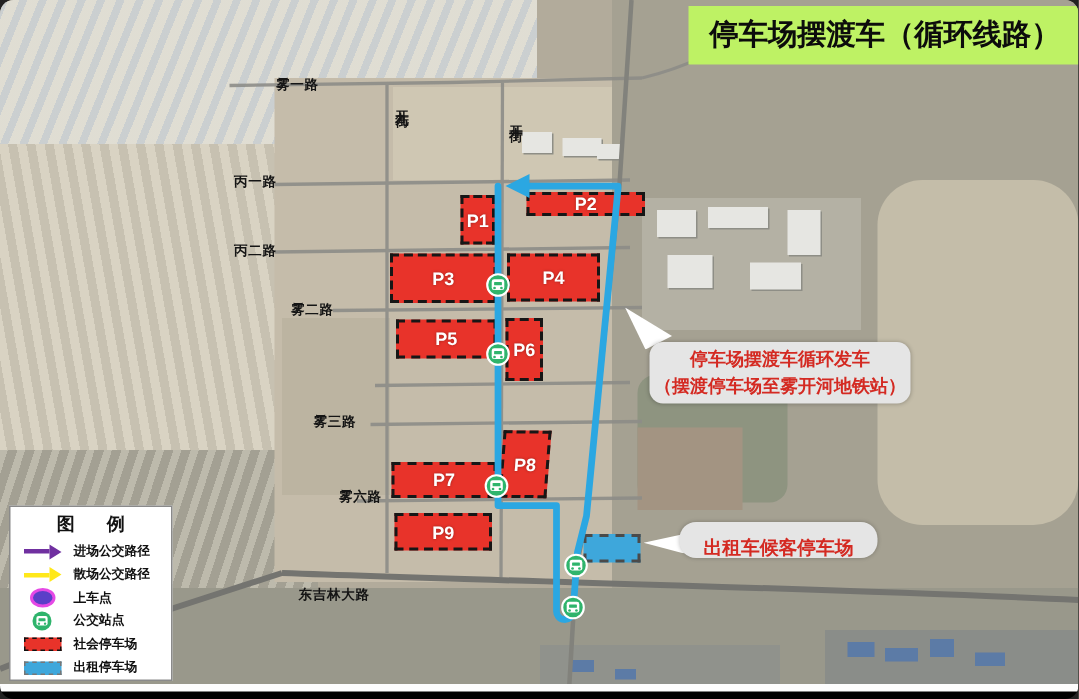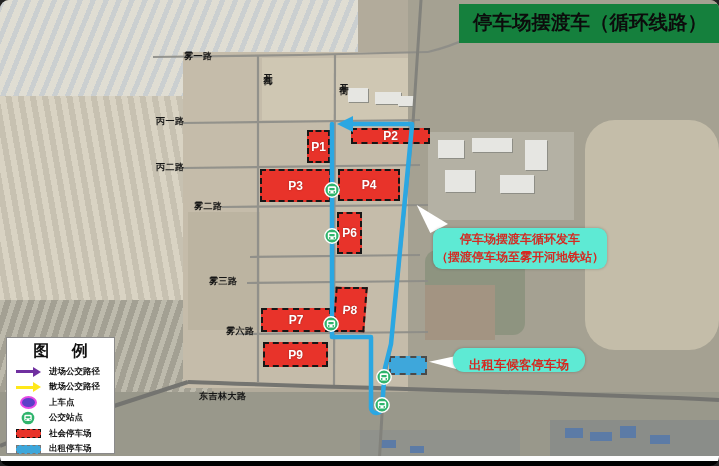--- a/index.html
+++ b/index.html
@@ -27,34 +27,34 @@
   .bld-blue{position:absolute;background:#5c7ba6;}
   svg.layer{position:absolute;left:0;top:0;pointer-events:none;}
   
   .lot{position:absolute;background:#E8332A;border:2px dashed #161616;display:flex;align-items:center;justify-content:center;box-sizing:border-box;}
   .lot span{color:#fff;font-weight:bold;font-size:12px;line-height:1;text-shadow:0 0 2px rgba(0,0,0,.35);}
   .lot-taxi{position:absolute;background:#3EA7DB;border:2px dashed #4a4a4a;box-sizing:border-box;}
   
   .rlabel{position:absolute;font-size:9px;font-weight:bold;color:#151515;white-space:nowrap;letter-spacing:.5px;}
   .rlabel.vert{writing-mode:vertical-rl;letter-spacing:1.5px;}
   
-  .title-box{position:absolute;right:0;top:4px;background:#15803d;padding:5px 12px 7px 14px;
+  .title-box{position:absolute;right:0;top:4px;background:#bef264;padding:5px 12px 7px 14px;
              font-size:19.5px;font-weight:bold;color:#0c0c0c;white-space:nowrap;}
   
-  .callout{position:absolute;background:#5eead4;border-radius:9px;display:flex;flex-direction:column;
+  .callout{position:absolute;background:#e5e5e5;border-radius:9px;display:flex;flex-direction:column;
            align-items:center;justify-content:center;text-align:center;box-shadow:0 0 3px rgba(0,0,0,.25);}
   .callout .red{color:#D42A22;font-weight:bold;font-size:12px;line-height:1.45;white-space:nowrap;}
   .tail1{position:absolute;left:414px;top:205px;width:34px;height:28px;background:#fff;
          clip-path:polygon(8% 0,100% 68%,48% 100%);}
   .tail2{position:absolute;left:429px;top:356px;width:27px;height:13px;background:#fff;
          clip-path:polygon(0 45%,100% 0,100% 100%);}
   
   .legend{position:absolute;left:6px;top:337px;width:109px;height:117px;background:#fff;
           border:1px solid #8a8a8a;box-sizing:border-box;padding:3px 0 0 0;}
-  .legend-title{text-align:center;font-size:16px;font-weight:bold;color:#111;letter-spacing:9px;padding-left:9px;margin-bottom:2px;}
+  .legend-title{text-align:center;font-size:12px;font-weight:bold;color:#111;letter-spacing:9px;padding-left:9px;margin-bottom:2px;}
   .lrow{display:flex;align-items:center;height:15.5px;}
   .lsym{width:42px;display:flex;align-items:center;justify-content:center;flex:0 0 42px;}
   .llab{font-size:8.5px;font-weight:bold;color:#111;white-space:nowrap;}
   .arr{display:flex;align-items:center;}
   .arr .shaft{width:17px;height:3px;}
   .arr .head{width:0;height:0;border-top:5px solid transparent;border-bottom:5px solid transparent;border-left:8px solid;}
   .sym-ellipse{width:13px;height:9px;border-radius:50%;background:#5B3FC8;border:2px solid #E549E5;}
   .sym-rect{width:25px;height:9px;box-sizing:border-box;}
   .sym-red{background:#E8332A;border:1.5px dashed #111;}
   .sym-blue{background:#3EA7DB;border:1.5px dashed #777;}
@@ -120,20 +120,23 @@
       </div>
     <div class="lot" style="left:351px;top:128px;width:79px;height:16px;">
         <span>P2</span>
       </div>
     <div class="lot" style="left:260px;top:169px;width:71px;height:33px;">
         <span>P3</span>
       </div>
     <div class="lot" style="left:338px;top:169px;width:62px;height:32px;">
         <span>P4</span>
       </div>
+    <div class="lot" style="left:264px;top:213px;width:67px;height:26px;">
+        <span>P5</span>
+      </div>
     <div class="lot" style="left:337px;top:212px;width:25px;height:42px;">
         <span>P6</span>
       </div>
     <div class="lot" style="left:261px;top:308px;width:70px;height:24px;">
         <span>P7</span>
       </div>
     <div class="lot" style="left:334px;top:287px;width:32px;height:45px;transform:skewX(-4deg) rotate(.5deg);">
         <span>P8</span>
       </div>
     <div class="lot" style="left:263px;top:342px;width:65px;height:25px;">

